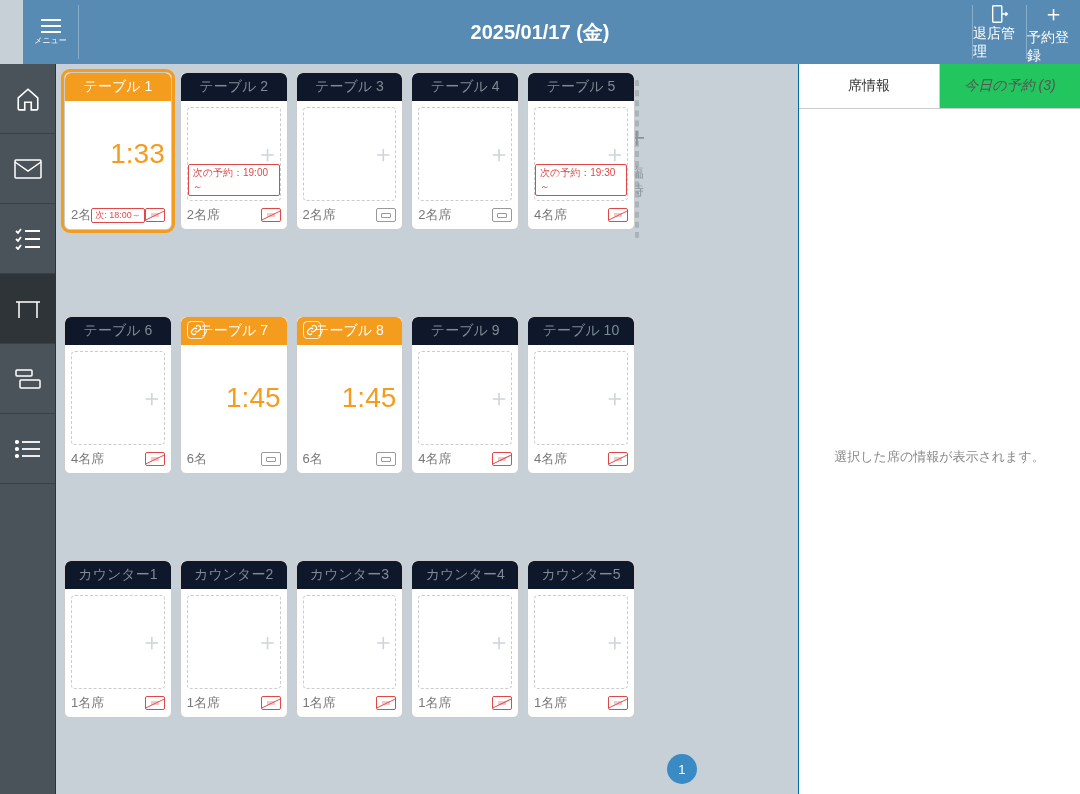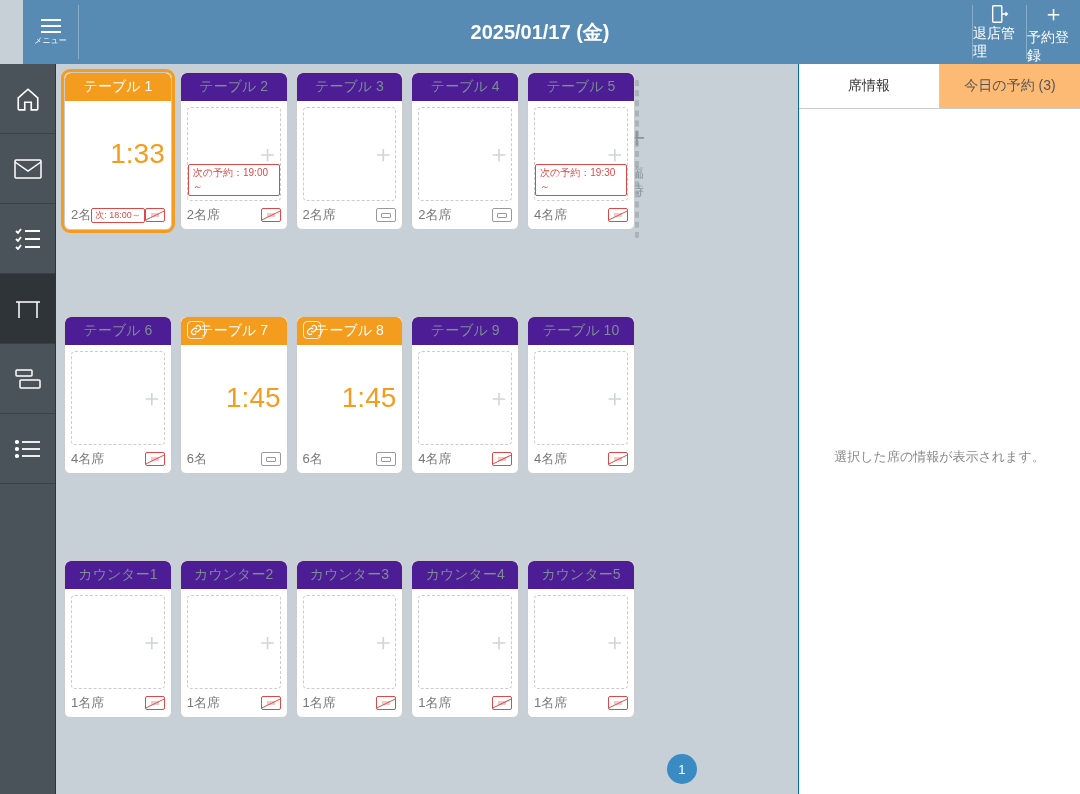--- a/index.html
+++ b/index.html
@@ -26,21 +26,21 @@
     .sidebar-item { height: 70px; display: flex; align-items: center; justify-content: center; color: #fff; cursor: pointer; border-bottom: 1px solid #3a4046; }
     .sidebar-item.active { background: #2f3439; }
     .sidebar-icon { width: 30px; height: 24px; display: flex; align-items: center; justify-content: center; }
 
     .content { flex: 1; display: flex; }
     .table-area { flex: 1; padding: 8px; display: flex; overflow: auto; }
     .table-grid { display: grid; grid-template-columns: repeat(5, 1fr); gap: 8px; }
 
     .card { background: #fff; border-radius: 6px; border: 1px solid #ccc; height: 158px; display: flex; flex-direction: column; overflow: hidden; cursor: pointer; position: relative; }
     .card.selected { outline: 3px solid #f49c1e; outline-offset: 0; }
-    .card-header { height: 28px; background: #4c1d95; color: #7d8c96; font-size: 14px; display: flex; align-items: center; justify-content: center; border-top-left-radius: 6px; border-top-right-radius: 6px; position: relative; }
+    .card-header { height: 28px; background: #0f172a; color: #7d8c96; font-size: 14px; display: flex; align-items: center; justify-content: center; border-top-left-radius: 6px; border-top-right-radius: 6px; position: relative; }
     .card-header.orange { background: #f49c1e; color: #fff; }
     .pin-icon { position: absolute; left: 6px; top: 4px; width: 18px; height: 18px; border: 1px solid rgba(255,255,255,0.8); border-radius: 4px; display: flex; align-items: center; justify-content: center; }
 
     .card-body { flex: 1; border: 1px dashed #ccc; margin: 6px 6px 0 6px; border-radius: 4px; display: flex; align-items: center; justify-content: flex-end; position: relative; }
     .plus-placeholder { color: #d0d5d9; font-size: 24px; font-weight: 300; }
     .time-text { color: #f49c1e; font-size: 28px; font-weight: 500; }
     .next-reservation { position: absolute; bottom: 4px; color: #e04848; border: 1px solid #e04848; font-size: 10px; padding: 1px 4px; border-radius: 2px; }
     .next-small { color: #e04848; border: 1px solid #e04848; font-size: 9px; padding: 0 3px; border-radius: 2px; }
 
     .card-footer { height: 28px; display: flex; align-items: center; padding: 0 6px; justify-content: space-between; }
@@ -56,21 +56,21 @@
     .add-card .plus { font-size: 28px; font-weight: 300; margin-bottom: 8px; }
     .add-row { margin-top: 8px; }
 
     .pager { margin-top: auto; display: flex; justify-content: center; padding: 12px 0; }
     .pager-btn { width: 30px; height: 30px; border-radius: 50%; background: #3a8bc4; color: #fff; display: flex; align-items: center; justify-content: center; font-size: 13px; cursor: pointer; }
 
     
     .right-panel { width: 282px; background: #fff; border-left: 1px solid #0369a1; display: flex; flex-direction: column; }
     .right-tabs { display: flex; border-bottom: 1px solid #ccc; }
     .right-tab { flex: 1; height: 44px; display: flex; align-items: center; justify-content: center; cursor: pointer; color: #333; font-size: 14px; }
-    .right-tab.inactive { background: #fdba74; border-left: 1px solid #ccc; color: #555; }
+    .right-tab.inactive { background: #22c55e; border-left: 1px solid #ccc; color: #555; font-style: italic; }
     .panel-body { flex: 1; padding: 16px; display: flex; align-items: center; justify-content: center; color: #888; font-size: 13px; text-align: center; }
   </style>
 </head>
 <body>
 
 <div class="header">
   <div class="menu-btn">
     <div class="menu-bars">
         <div></div>
         <div></div>

